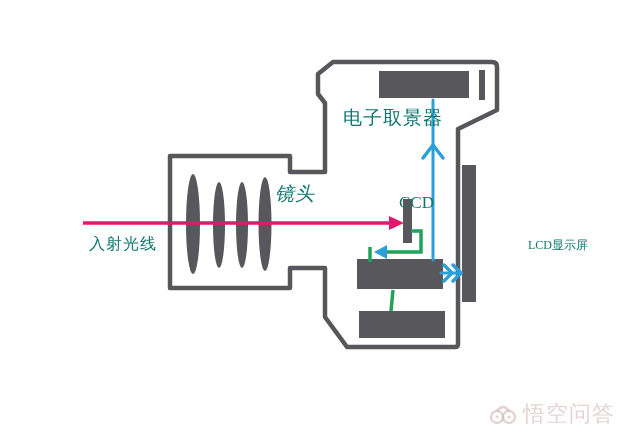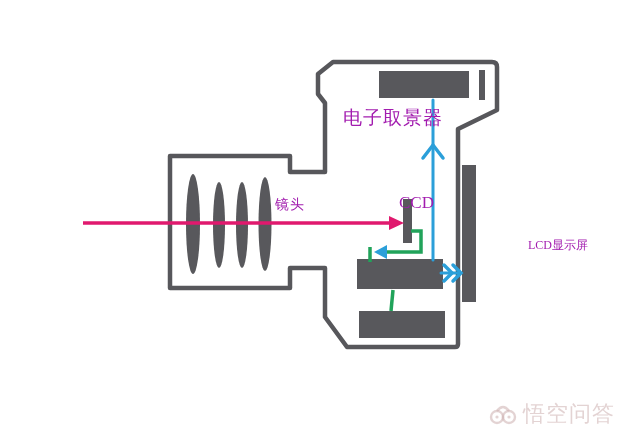--- a/index.html
+++ b/index.html
@@ -7,28 +7,28 @@
     position: relative;
     width: 619px;
     height: 439px;
     background: #ffffff;
     overflow: hidden;
     font-family: "Liberation Sans", sans-serif;
   }
   #diagram-svg { position: absolute; left: 0; top: 0; }
   .lbl {
     position: absolute;
-    color: #a21caf;
+    color: #0f766e;
     white-space: nowrap;
     line-height: 1.1;
   }
   .lbl-sans { font-family: "Liberation Sans", sans-serif; }
   .lbl-serif { font-family: "Liberation Serif", serif; margin-left: 46px; }
   #label-incident { left: 89px;  top: 235px; font-size: 16px; letter-spacing: 1px; }
-  #label-lens     { left: 275px; top: 197px; font-size: 14px; letter-spacing: 1px; }
+  #label-lens     { left: 275px; top: 184px; font-size: 19px; letter-spacing: 1px; font-style: italic; }
   #label-ccd      { left: 353px; top: 194px; font-size: 17px; }
   #label-evf      { left: 343px; top: 108px; font-size: 19px; letter-spacing: 1px; }
   #label-lcd      { left: 482px; top: 239px; font-size: 12px; }
   #watermark {
     position: absolute;
     left: 487px; top: 399px;
     display: flex;
     align-items: center;
     gap: 4px;
     color: rgba(204, 175, 175, 0.55);
@@ -80,20 +80,21 @@
       <polyline points="423,158 433,145 443,158" stroke-width="3.5"></polyline>
     </g>
 
     <g stroke="#2b9fd9" fill="none" stroke-linecap="round">
       <line x1="441" y1="273" x2="458" y2="273" stroke-width="3"></line>
       <polyline points="444,265 452,273 444,281" stroke-width="3.5"></polyline>
       <polyline points="453,265 461,273 453,281" stroke-width="3.5"></polyline>
     </g>
   </svg>
 
+  <div class="lbl lbl-sans" id="label-incident">入射光线</div>
 
   <div class="lbl lbl-sans" id="label-lens">镜头</div>
 
   <div class="lbl lbl-serif" id="label-ccd">CCD</div>
 
   <div class="lbl lbl-sans" id="label-evf">电子取景器</div>
 
   <div class="lbl lbl-serif" id="label-lcd">LCD显示屏</div>
 
   <div id="watermark">

